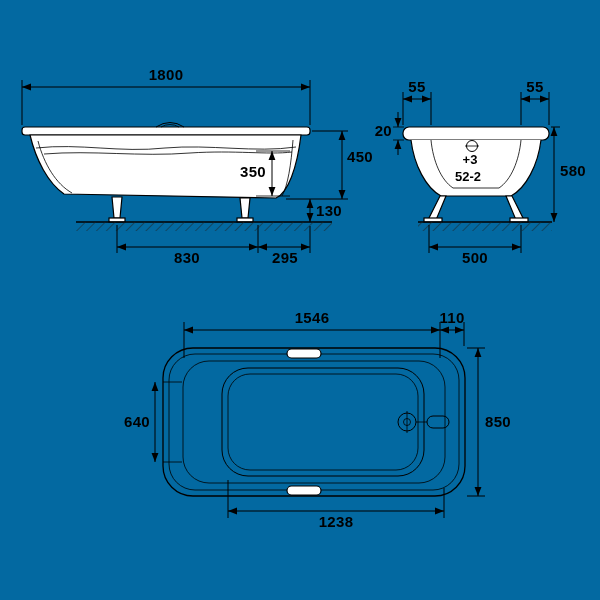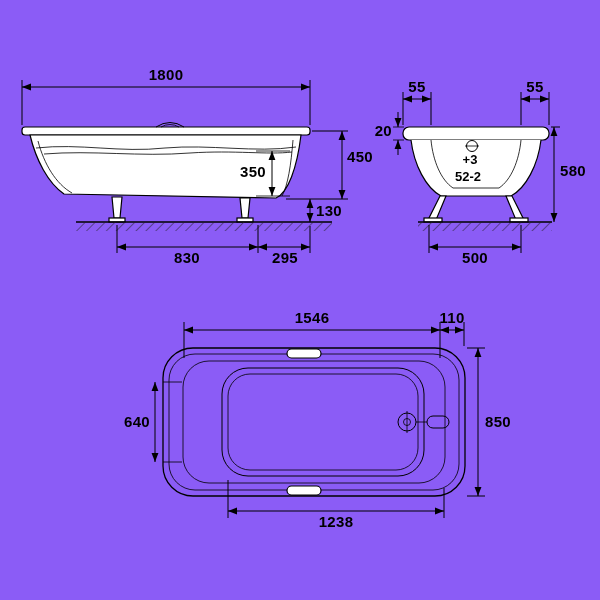--- a/index.html
+++ b/index.html
@@ -1,17 +1,17 @@
 <!DOCTYPE html>
 <html><head>
 <meta charset="utf-8">
 <style>
   html,body{margin:0;padding:0;background:#fff;}
   .canvas{
-    width:600px;height:600px;background:#8b5cf6;position:relative;
+    width:600px;height:600px;background:#0369a1;position:relative;
     font-family:"Liberation Sans", sans-serif;
   }
   svg{display:block;}
   text{fill:#000;}
   .dim{font-size:15px;font-weight:bold;letter-spacing:.3px;}
   .small{font-size:13px;font-weight:bold;}
   .ln{stroke:#000;stroke-width:1;fill:none;}
   .thick{stroke:#000;stroke-width:1.3;fill:none;}
   .body{stroke:#000;stroke-width:1.2;fill:#fff;}
   .thin{stroke:#000;stroke-width:.8;fill:none;}

